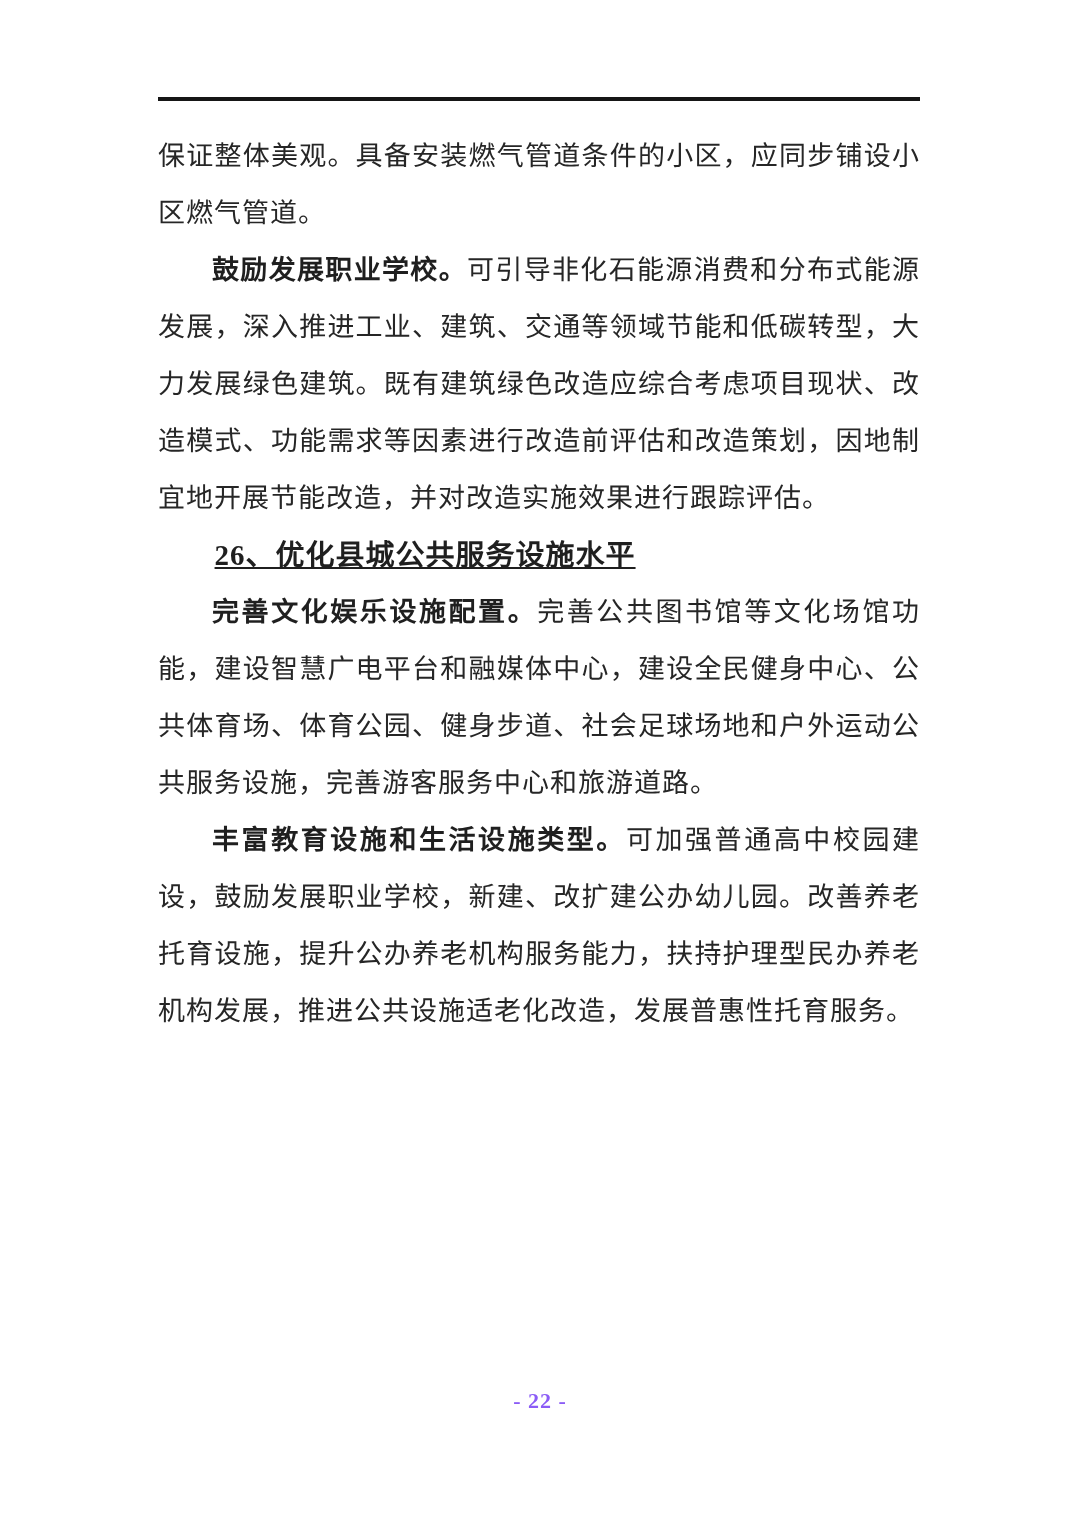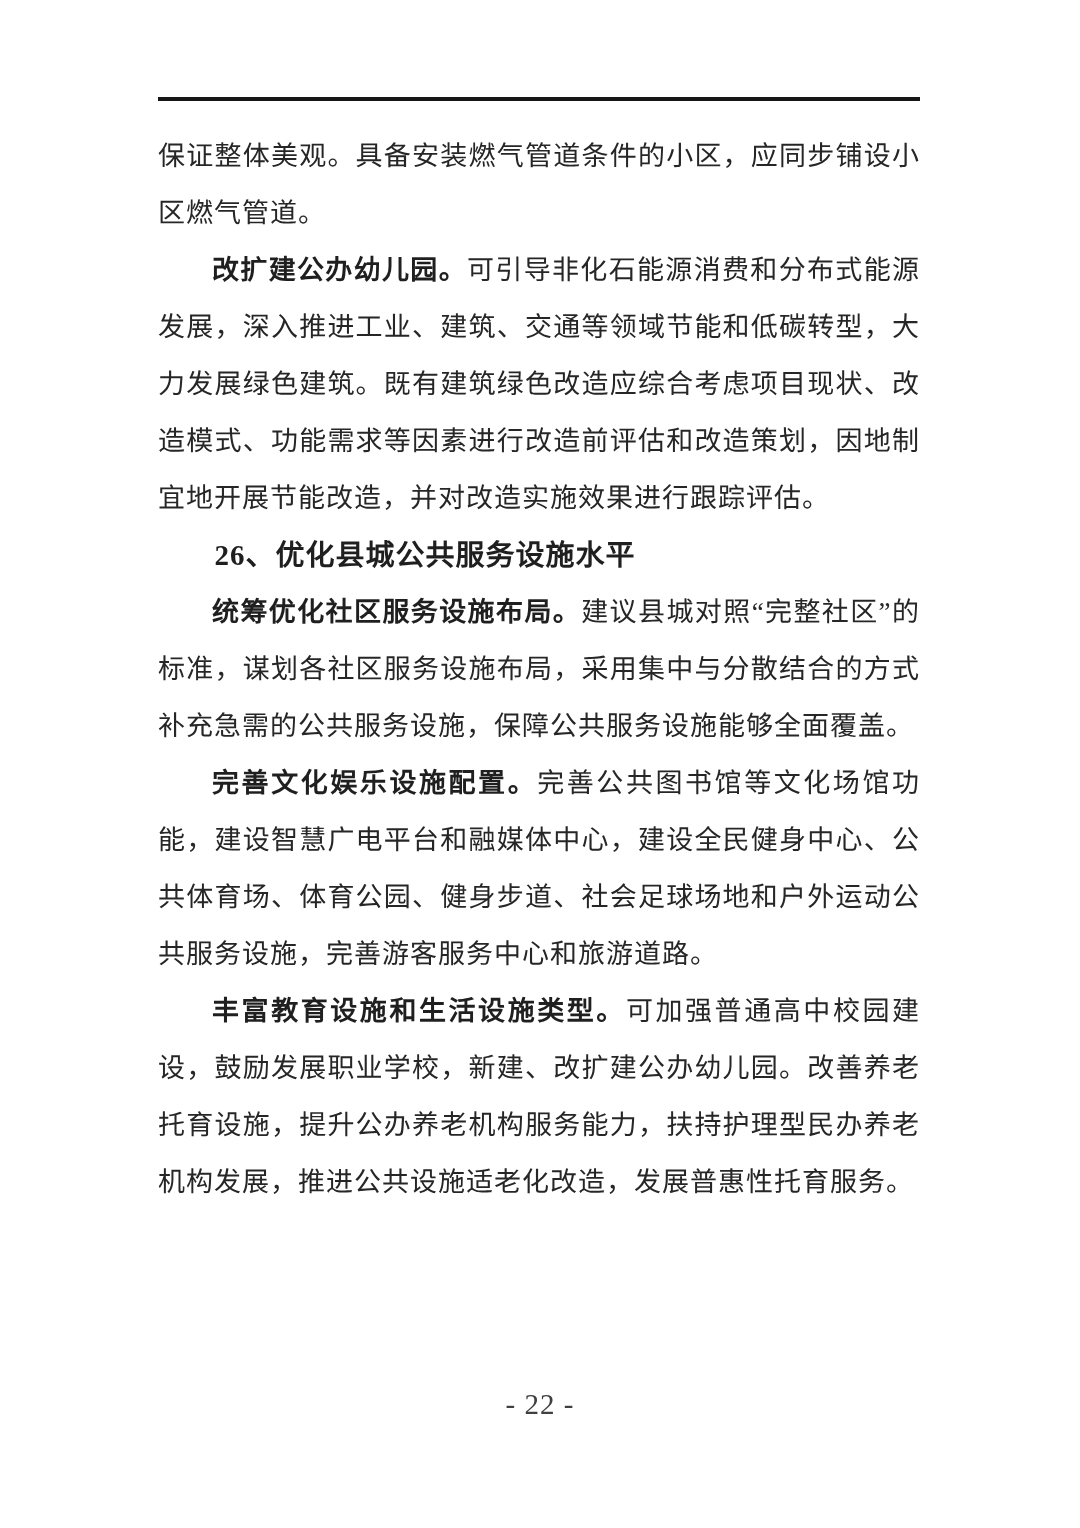--- a/index.html
+++ b/index.html
@@ -50,48 +50,49 @@
   .section-heading {
     margin: 0;
     padding: 0;
     font-size: 29px;
     font-weight: bold;
     line-height: 57px;
     text-indent: 1.95em;
     color: #1f1f1f;
     text-align: left;
     letter-spacing: 1px;
+    text-decoration: underline;
   }
   .page-footer {
     position: absolute;
     left: 0;
     right: 0;
     top: 1388px;
     text-align: center;
-    font-size: 29px;
-    color: #404040;
+    font-size: 22px;
+    color: #8b5cf6;
     letter-spacing: 1px;
+    font-weight: bold;
   }
 </style>
 </head>
 <body>
 
 <div class="page">
 
   <div class="header-rule"></div>
 
   <div class="content">
 
     <p class="continuation"><span>保证整体美观。具备安装燃气管道条件的小区，应同步铺设小区燃气管道。</span></p>
 
-    <p><span class="lead">改扩建公办幼儿园。</span><span>可引导非化石能源消费和分布式能源发展，深入推进工业、建筑、交通等领域节能和低碳转型，大力发展绿色建筑。既有建筑绿色改造应综合考虑项目现状、改造模式、功能需求等因素进行改造前评估和改造策划，因地制宜地开展节能改造，并对改造实施效果进行跟踪评估。</span></p>
+    <p><span class="lead">鼓励发展职业学校。</span><span>可引导非化石能源消费和分布式能源发展，深入推进工业、建筑、交通等领域节能和低碳转型，大力发展绿色建筑。既有建筑绿色改造应综合考虑项目现状、改造模式、功能需求等因素进行改造前评估和改造策划，因地制宜地开展节能改造，并对改造实施效果进行跟踪评估。</span></p>
 
     <h2 class="section-heading">26、优化县城公共服务设施水平</h2>
 
-    <p><span class="lead">统筹优化社区服务设施布局。</span><span>建议县城对照“完整社区”的标准，谋划各社区服务设施布局，采用集中与分散结合的方式补充急需的公共服务设施，保障公共服务设施能够全面覆盖。</span></p>
 
 
     <p><span class="lead">完善文化娱乐设施配置。</span><span>完善公共图书馆等文化场馆功能，建设智慧广电平台和融媒体中心，建设全民健身中心、公共体育场、体育公园、健身步道、社会足球场地和户外运动公共服务设施，完善游客服务中心和旅游道路。</span></p>
 
     <p><span class="lead">丰富教育设施和生活设施类型。</span><span>可加强普通高中校园建设，鼓励发展职业学校，新建、改扩建公办幼儿园。改善养老托育设施，提升公办养老机构服务能力，扶持护理型民办养老机构发展，推进公共设施适老化改造，发展普惠性托育服务。</span></p>
 
   </div>
 
   <div class="page-footer">- 22 -</div>
 

